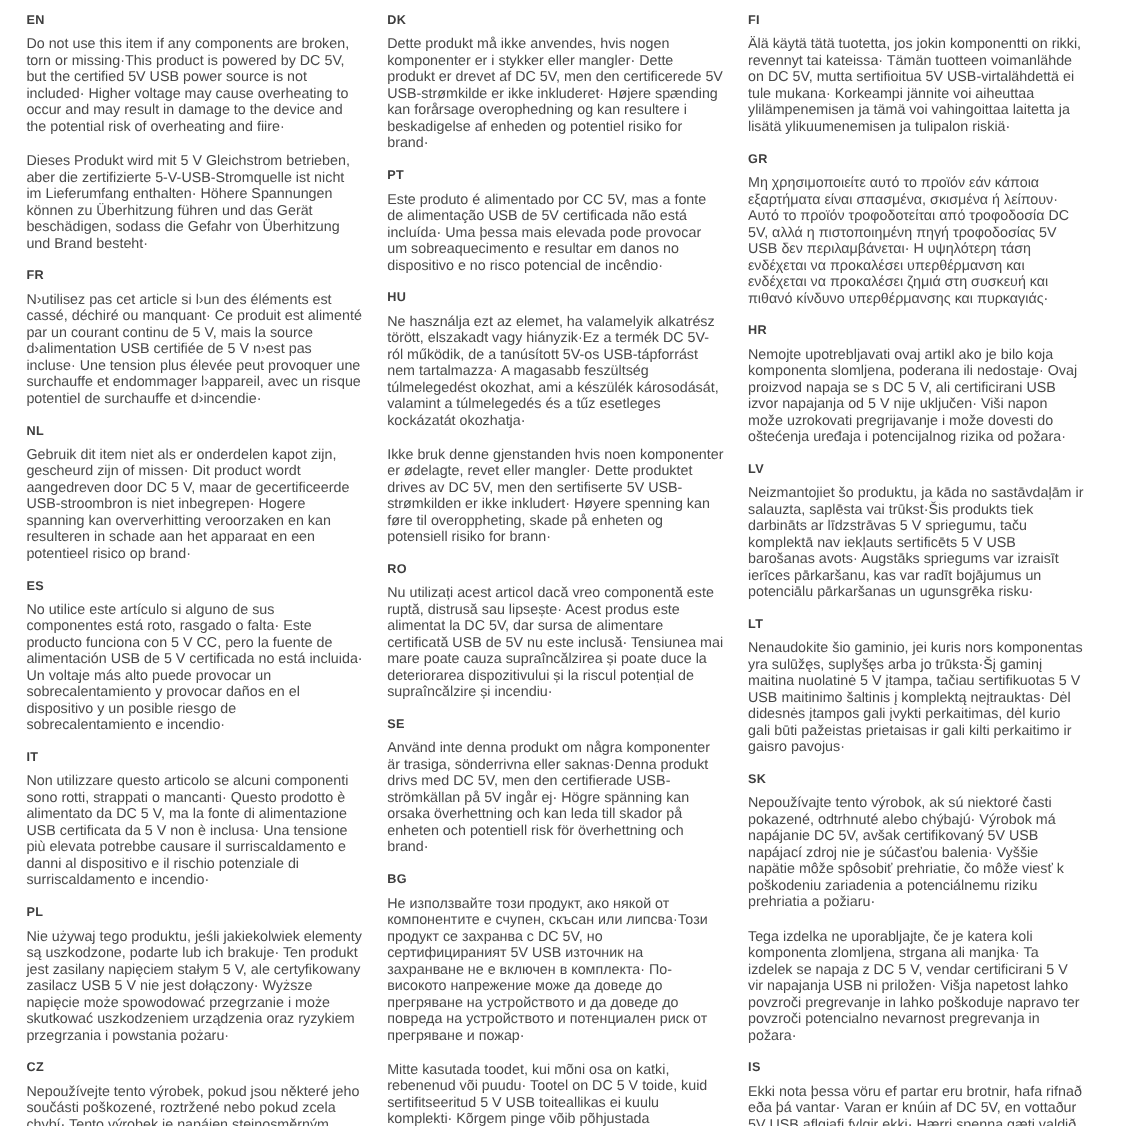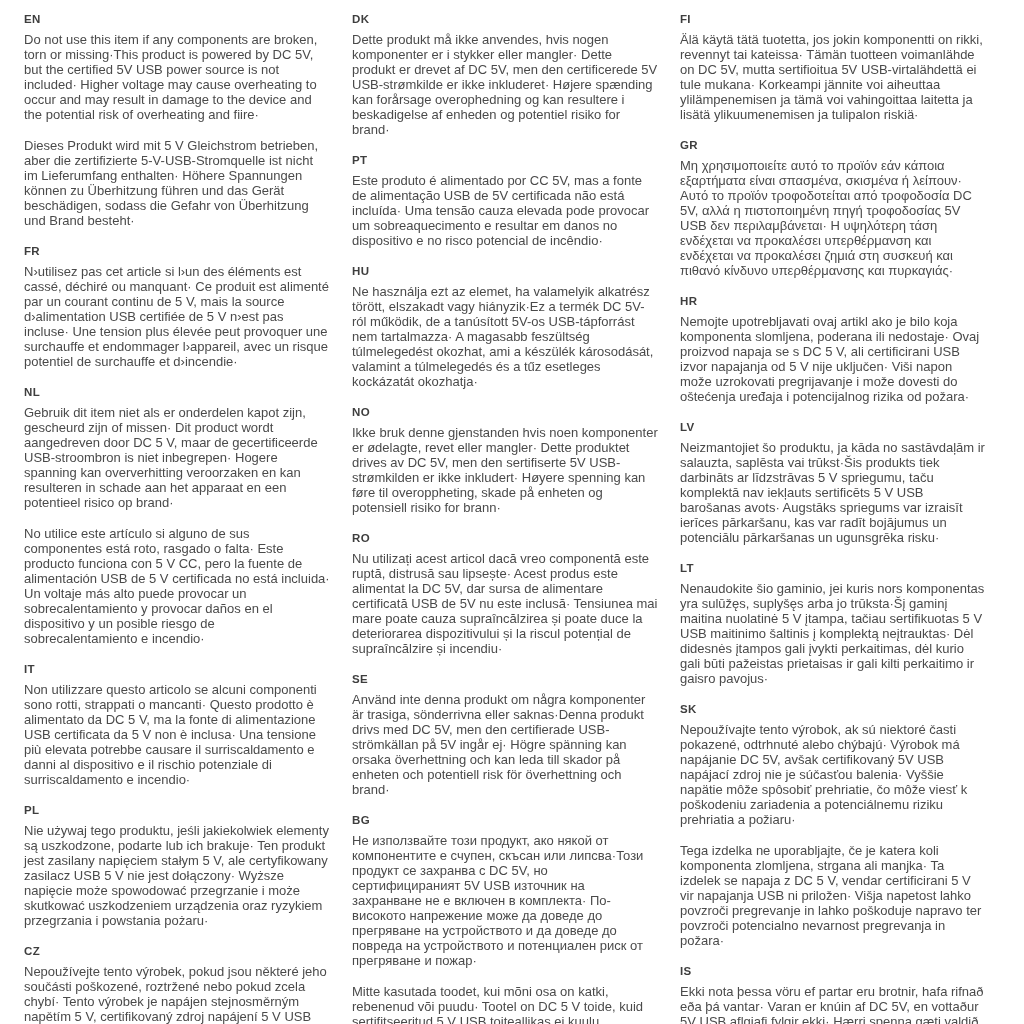--- a/index.html
+++ b/index.html
@@ -55,20 +55,21 @@
       </div>
       <div class="section">
         <h3>FR</h3>
         <p>N›utilisez pas cet article si l›un des éléments est cassé, déchiré ou manquant· Ce produit est alimenté par un courant continu de 5 V, mais la source d›alimentation USB certifiée de 5 V n›est pas incluse· Une tension plus élevée peut provoquer une surchauffe et endommager l›appareil, avec un risque potentiel de surchauffe et d›incendie·</p>
       </div>
       <div class="section">
         <h3>NL</h3>
         <p>Gebruik dit item niet als er onderdelen kapot zijn, gescheurd zijn of missen· Dit product wordt aangedreven door DC 5 V, maar de gecertificeerde USB-stroombron is niet inbegrepen· Hogere spanning kan oververhitting veroorzaken en kan resulteren in schade aan het apparaat en een potentieel risico op brand·</p>
       </div>
       <div class="section">
+        <h3>ES</h3>
         <p>No utilice este artículo si alguno de sus componentes está roto, rasgado o falta· Este producto funciona con 5 V CC, pero la fuente de alimentación USB de 5 V certificada no está incluida· Un voltaje más alto puede provocar un sobrecalentamiento y provocar daños en el dispositivo y un posible riesgo de sobrecalentamiento e incendio·</p>
       </div>
       <div class="section">
         <h3>IT</h3>
         <p>Non utilizzare questo articolo se alcuni componenti sono rotti, strappati o mancanti· Questo prodotto è alimentato da DC 5 V, ma la fonte di alimentazione USB certificata da 5 V non è inclusa· Una tensione più elevata potrebbe causare il surriscaldamento e danni al dispositivo e il rischio potenziale di surriscaldamento e incendio·</p>
       </div>
       <div class="section">
         <h3>PL</h3>
         <p>Nie używaj tego produktu, jeśli jakiekolwiek elementy są uszkodzone, podarte lub ich brakuje· Ten produkt jest zasilany napięciem stałym 5 V, ale certyfikowany zasilacz USB 5 V nie jest dołączony· Wyższe napięcie może spowodować przegrzanie i może skutkować uszkodzeniem urządzenia oraz ryzykiem przegrzania i powstania pożaru·</p>
       </div>
@@ -77,28 +78,27 @@
         <p>Nepoužívejte tento výrobek, pokud jsou některé jeho součásti poškozené, roztržené nebo pokud zcela chybí· Tento výrobek je napájen stejnosměrným napětím 5 V, certifikovaný zdroj napájení 5 V USB ale není součástí dodávky· Vyšší napětí může způsobit přehřátí a může mít za následek poškození zařízení a vést k potenciálnímu riziku přehřátí a požáru·</p>
       </div>
     </div>
   <div class="column">
       <div class="section">
         <h3>DK</h3>
         <p>Dette produkt må ikke anvendes, hvis nogen komponenter er i stykker eller mangler· Dette produkt er drevet af DC 5V, men den certificerede 5V USB-strømkilde er ikke inkluderet· Højere spænding kan forårsage overophedning og kan resultere i beskadigelse af enheden og potentiel risiko for brand·</p>
       </div>
       <div class="section">
         <h3>PT</h3>
-        <p>Este produto é alimentado por CC 5V, mas a fonte de alimentação USB de 5V certificada não está incluída· Uma tensão cauza elevada pode provocar um sobreaquecimento e resultar em danos no dispositivo e no risco potencial de incêndio·</p>
+        <p>Este produto é alimentado por CC 5V, mas a fonte de alimentação USB de 5V certificada não está incluída· Uma þessa mais elevada pode provocar um sobreaquecimento e resultar em danos no dispositivo e no risco potencial de incêndio·</p>
       </div>
       <div class="section">
         <h3>HU</h3>
         <p>Ne használja ezt az elemet, ha valamelyik alkatrész törött, elszakadt vagy hiányzik·Ez a termék DC 5V-ról működik, de a tanúsított 5V-os USB-tápforrást nem tartalmazza· A magasabb feszültség túlmelegedést okozhat, ami a készülék károsodását, valamint a túlmelegedés és a tűz esetleges kockázatát okozhatja·</p>
       </div>
       <div class="section">
-        <h3>NO</h3>
         <p>Ikke bruk denne gjenstanden hvis noen komponenter er ødelagte, revet eller mangler· Dette produktet drives av DC 5V, men den sertifiserte 5V USB-strømkilden er ikke inkludert· Høyere spenning kan føre til overoppheting, skade på enheten og potensiell risiko for brann·</p>
       </div>
       <div class="section">
         <h3>RO</h3>
         <p>Nu utilizați acest articol dacă vreo componentă este ruptă, distrusă sau lipsește· Acest produs este alimentat la DC 5V, dar sursa de alimentare certificată USB de 5V nu este inclusă· Tensiunea mai mare poate cauza supraîncălzirea și poate duce la deteriorarea dispozitivului și la riscul potențial de supraîncălzire și incendiu·</p>
       </div>
       <div class="section">
         <h3>SE</h3>
         <p>Använd inte denna produkt om några komponenter är trasiga, sönderrivna eller saknas·Denna produkt drivs med DC 5V, men den certifierade USB-strömkällan på 5V ingår ej· Högre spänning kan orsaka överhettning och kan leda till skador på enheten och potentiell risk för överhettning och brand·</p>
       </div>

